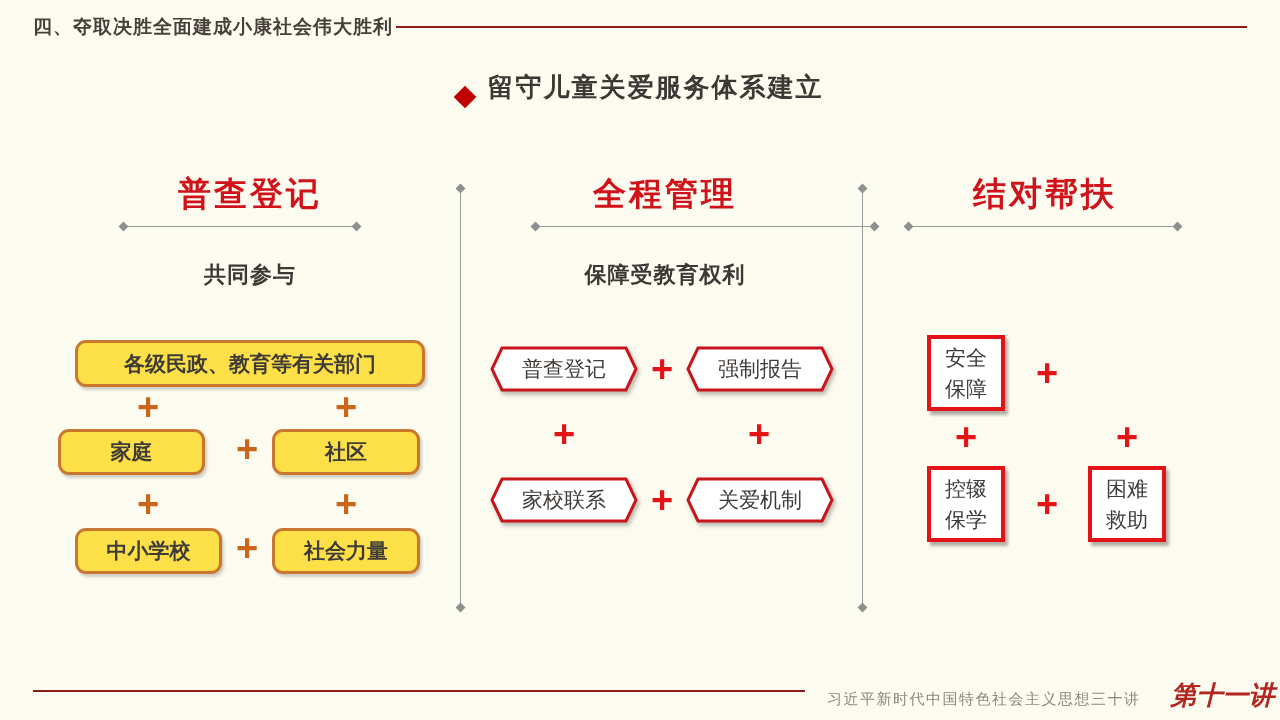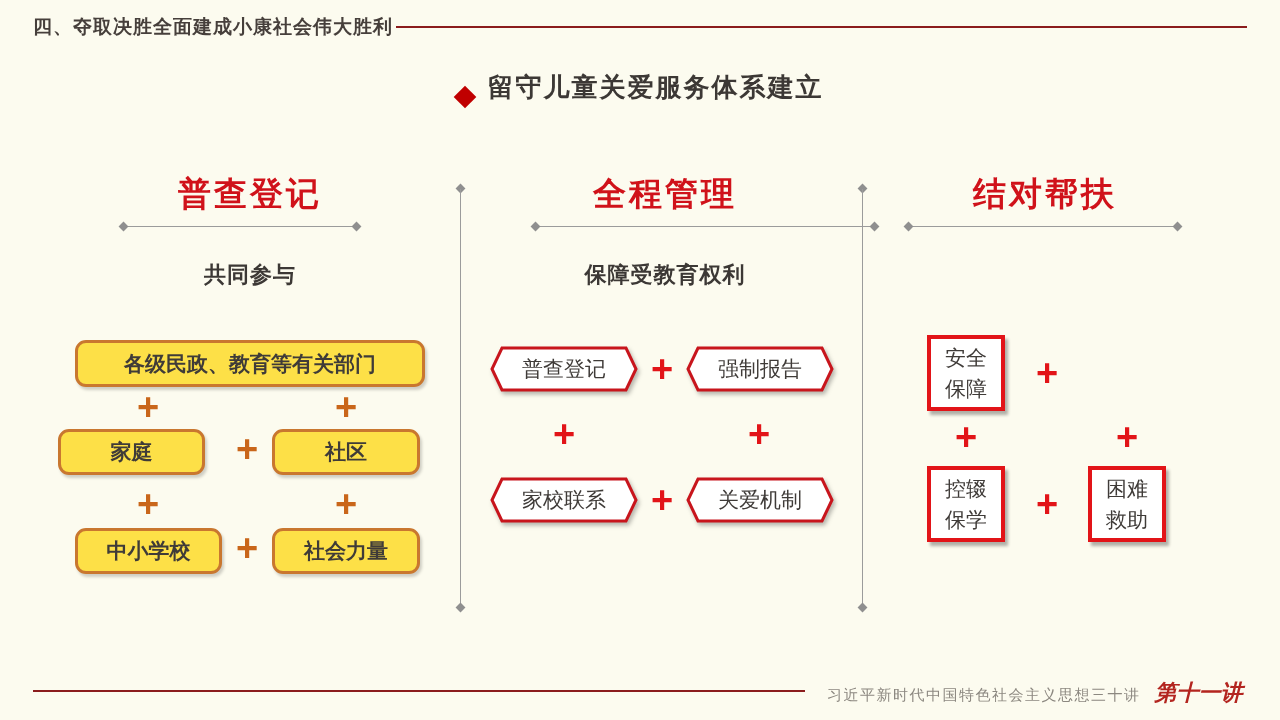--- a/index.html
+++ b/index.html
@@ -69,23 +69,23 @@
   .rbox{position:absolute;background:#fff;border:4px solid var(--bright-red,#E21418);
         box-shadow:3px 4px 3px rgba(0,0,0,0.3);display:flex;align-items:center;justify-content:center;
         text-align:center;font-size:21px;color:#3F3B38;white-space:pre-line;line-height:1.5;}
   .c3-b1{left:927px;top:335px;width:70px;height:68px}
   .c3-b2{left:1088px;top:335px;width:70px;height:68px}
   .c3-b3{left:927px;top:466px;width:70px;height:68px}
   .c3-b4{left:1088px;top:466px;width:70px;height:68px}
 
   
   .footer-line{position:absolute;left:33px;top:690px;width:772px;height:2px;background:var(--dark-red,#8B1C1C);}
-  .footer{position:absolute;left:827px;top:678px;display:flex;align-items:baseline;gap:14px;}
+  .footer{position:absolute;left:827px;top:678px;display:flex;align-items:baseline;gap:30px;}
   .footer-series{font-size:15px;color:var(--footer-gray,#8C8880);letter-spacing:1.5px;}
-  .footer-lecture{font-size:22px;color:#B3251F;font-style:italic;font-weight:bold;font-family:Liberation Sans, sans-serif;}
+  .footer-lecture{font-size:26px;color:#B3251F;font-style:italic;font-weight:bold;font-family:Liberation Sans, sans-serif;}
 </style>
 </head>
 <body>
 
 <div class="slide">
 
   <div class="header-title">四、夺取决胜全面建成小康社会伟大胜利</div>
   <div class="header-line"></div>
 
   <div class="main-title">

